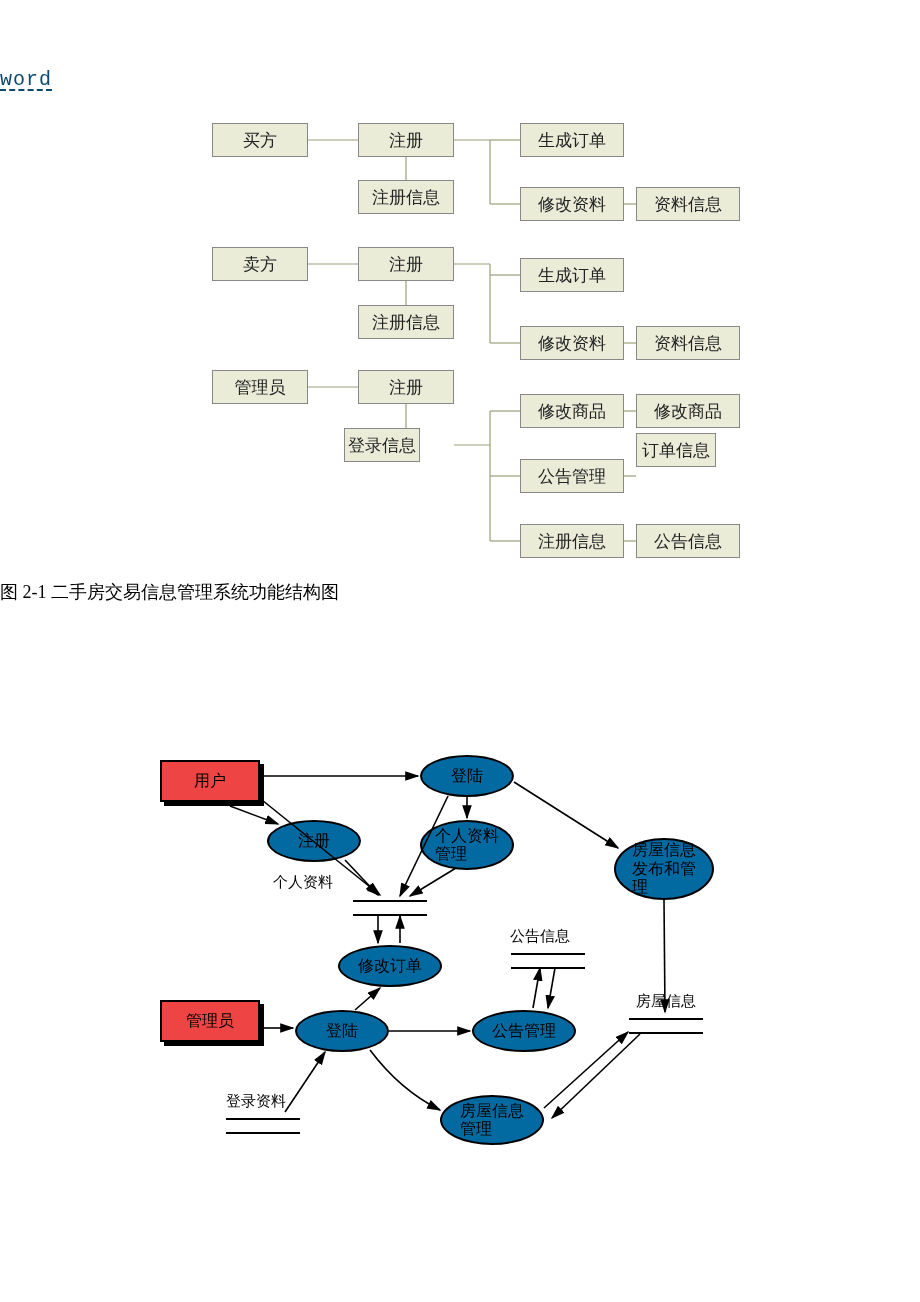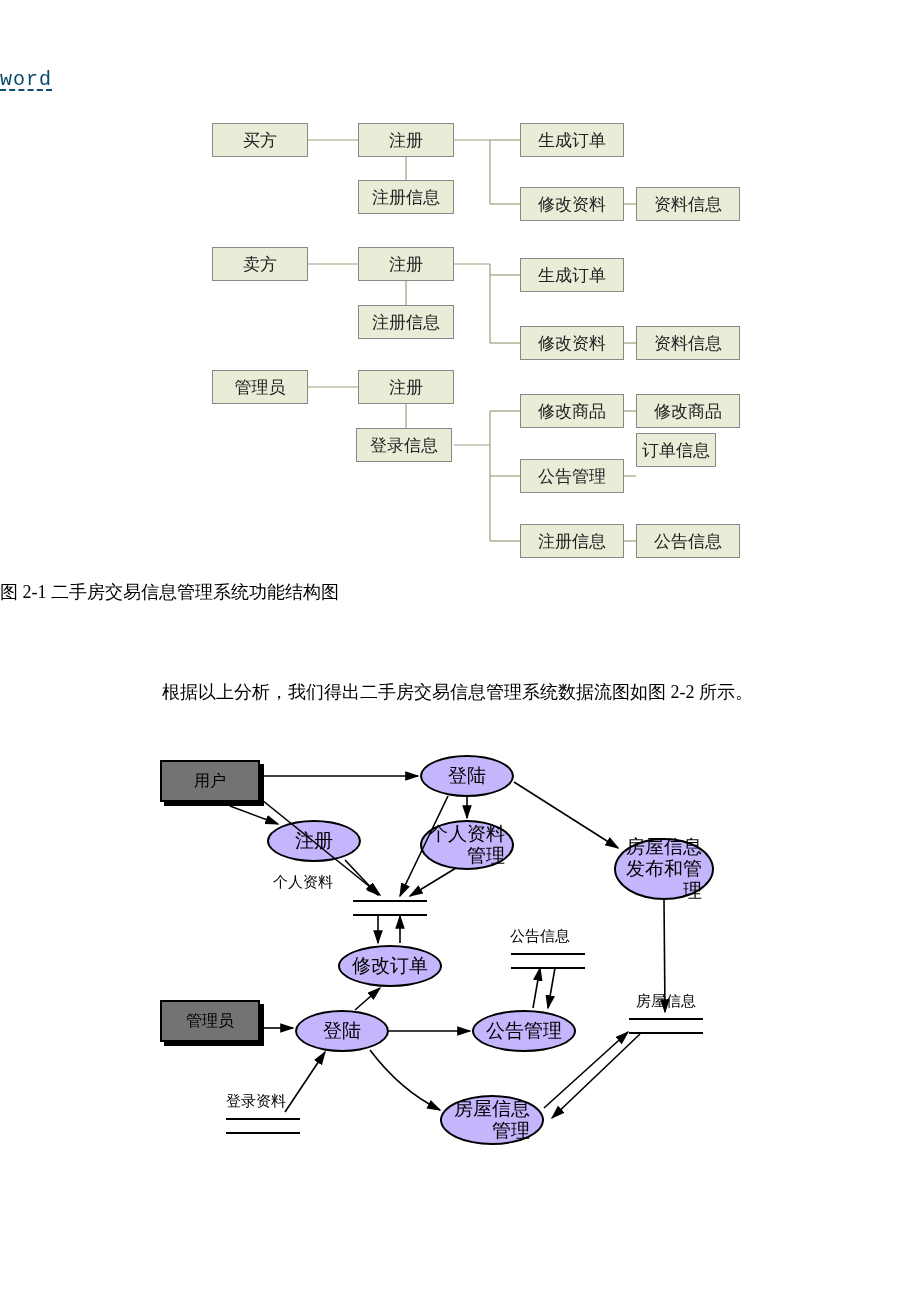--- a/index.html
+++ b/index.html
@@ -52,41 +52,41 @@
     font-size: 18px;
     color: #000;
   }
   .svg-layer {
     position: absolute;
     left: 0;
     top: 0;
   }
   .dfd-rect {
     position: absolute;
-    background: #737373;
+    background: #ef4444;
     border: 2px solid #000;
     box-shadow: 4px 4px 0 #000;
     font-size: 16px;
     display: flex;
     align-items: center;
     justify-content: center;
     box-sizing: border-box;
     height: 42px;
     width: 100px;
   }
   .dfd-ellipse {
     position: absolute;
-    background: #c4b5fd;
+    background: #0369a1;
     border: 2px solid #000;
     border-radius: 50%;
-    font-size: 19px;
+    font-size: 16px;
     display: flex;
     align-items: center;
     justify-content: center;
-    text-align: right;
+    text-align: left;
     line-height: 1.15;
     box-sizing: border-box;
   }
   .dfd-label {
     position: absolute;
     font-size: 15px;
     color: #000;
   }
   .store {
     position: absolute;
@@ -111,21 +111,21 @@
 
   <div class="box" style="left:212px;top:123px;width:96px">买方</div>
   <div class="box" style="left:212px;top:247px;width:96px">卖方</div>
   <div class="box" style="left:212px;top:370px;width:96px">管理员</div>
 
   <div class="box" style="left:358px;top:123px;width:96px">注册</div>
   <div class="box" style="left:358px;top:180px;width:96px">注册信息</div>
   <div class="box" style="left:358px;top:247px;width:96px">注册</div>
   <div class="box" style="left:358px;top:305px;width:96px">注册信息</div>
   <div class="box" style="left:358px;top:370px;width:96px">注册</div>
-  <div class="box" style="left:356px;top:428px;width:96px">登录信息</div>
+  <div class="box" style="left:344px;top:428px;width:76px">登录信息</div>
 
   <div class="box" style="left:520px;top:123px;width:104px">生成订单</div>
   <div class="box" style="left:520px;top:187px;width:104px">修改资料</div>
   <div class="box" style="left:520px;top:258px;width:104px">生成订单</div>
   <div class="box" style="left:520px;top:326px;width:104px">修改资料</div>
   <div class="box" style="left:520px;top:394px;width:104px">修改商品</div>
   <div class="box" style="left:520px;top:459px;width:104px">公告管理</div>
   <div class="box" style="left:520px;top:524px;width:104px">注册信息</div>
 
   <div class="box" style="left:636px;top:187px;width:104px">资料信息</div>
@@ -164,21 +164,20 @@
       <line x1="624" y1="204" x2="636" y2="204"></line>
       <line x1="624" y1="343" x2="636" y2="343"></line>
       <line x1="624" y1="411" x2="636" y2="411"></line>
       <line x1="624" y1="476" x2="636" y2="476"></line>
       <line x1="624" y1="541" x2="636" y2="541"></line>
     </g>
   </svg>
 
   <div class="caption" style="top:580px">图 2-1 二手房交易信息管理系统功能结构图</div>
 
-  <div class="bodytext" style="left:162px;top:680px">根据以上分析，我们得出二手房交易信息管理系统数据流图如图 2-2 所示。</div>
 
   <div class="dfd-rect" style="left:160px;top:760px">用户</div>
   <div class="dfd-rect" style="left:160px;top:1000px">管理员</div>
 
   <div class="dfd-ellipse" style="left:267px;top:820px;width:94px;height:42px">注册</div>
   <div class="dfd-ellipse" style="left:420px;top:755px;width:94px;height:42px">登陆</div>
   <div class="dfd-ellipse" style="left:420px;top:820px;width:94px;height:50px">
       <span style="white-space:pre-line">个人资料
 管理</span>
     </div>

